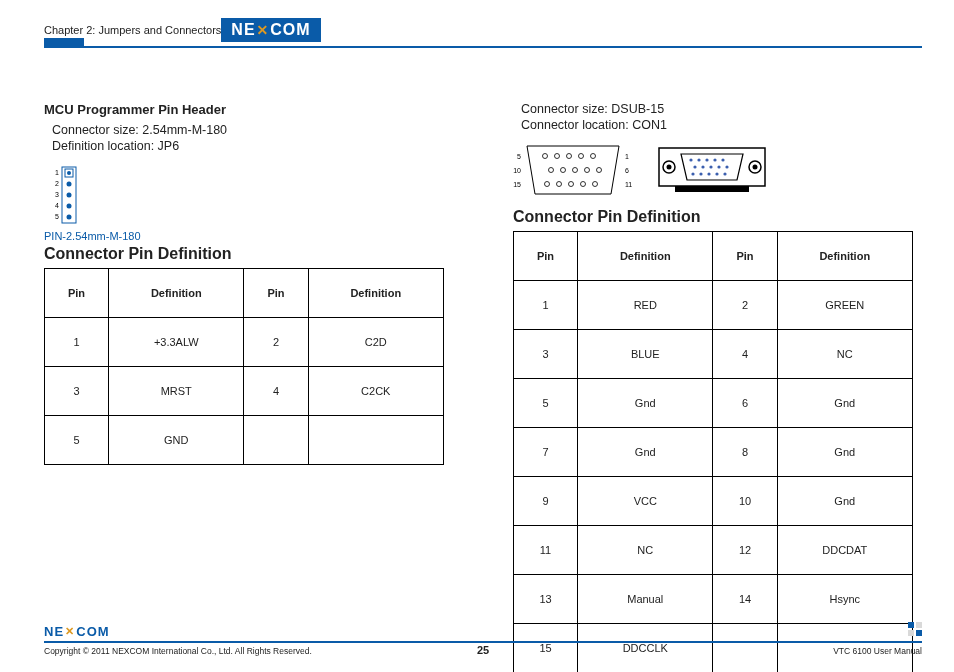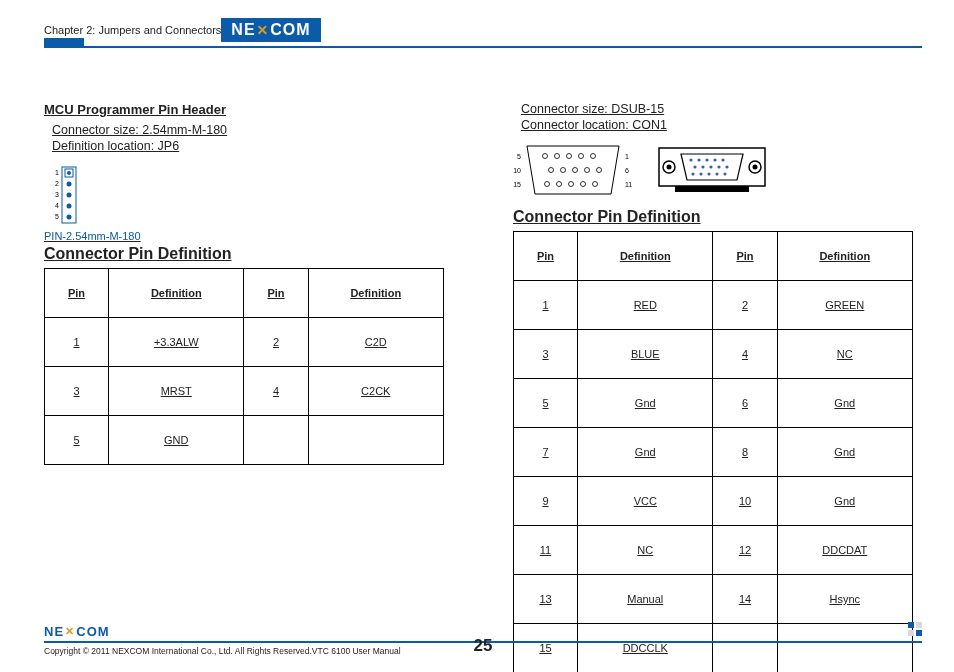--- a/index.html
+++ b/index.html
@@ -37,21 +37,20 @@
     left: 44px;
     top: 38px;
     width: 40px;
     height: 10px;
     background: #0a5ba8;
   }
   .columns {
     display: flex;
     gap: 60px;
     margin-top: 54px;
-    text-decoration: underline;
   }
   .col { flex: 1; }
   .sect-title { font-size: 13px; font-weight: bold; margin-bottom: 6px; }
   .meta-line { font-size: 12.5px; margin-bottom: 2px; margin-left: 8px; }
   .diagram-area { margin: 12px 0 6px 0; height: 72px; position: relative; }
   .pinheader-svg { width: 50px; height: 60px; }
   .pin-caption { font-size: 11px; color: #0a5ba8; margin-top: 2px; }
   .diagram-row { display: flex; gap: 24px; align-items: flex-start; margin: 10px 0 10px 0; }
   .subhead { font-size: 16px; font-weight: bold; margin: 8px 0 5px 0; }
   table.pindef {
@@ -71,20 +70,21 @@
     position: absolute;
     left: 44px;
     right: 32px;
     bottom: 16px;
   }
   .footer-bar {
     border-top: 2px solid #0a5ba8;
     padding-top: 3px;
     display: flex;
     align-items: center;
+    justify-content: space-between;
     font-size: 8.5px;
   }
   .footer-logo {
     font-weight: bold;
     font-size: 13px;
     color: #0a5ba8;
     letter-spacing: 1px;
     display: flex;
     align-items: center;
     margin-bottom: 2px;
@@ -94,21 +94,21 @@
     position: absolute;
     right: 32px;
     bottom: 36px;
     width: 14px; height: 14px;
   }
   .page-num {
     position: absolute;
     left: 50%;
     transform: translateX(-50%);
     font-weight: bold;
-    font-size: 17px;
+    font-size: 11px;
     bottom: 0;
   }
 </style>
 </head>
 <body>
 
 <div class="top-bar">
   <span class="chapter">Chapter 2: Jumpers and Connectors</span>
   <span class="logo-box">
     <span>NE</span>

